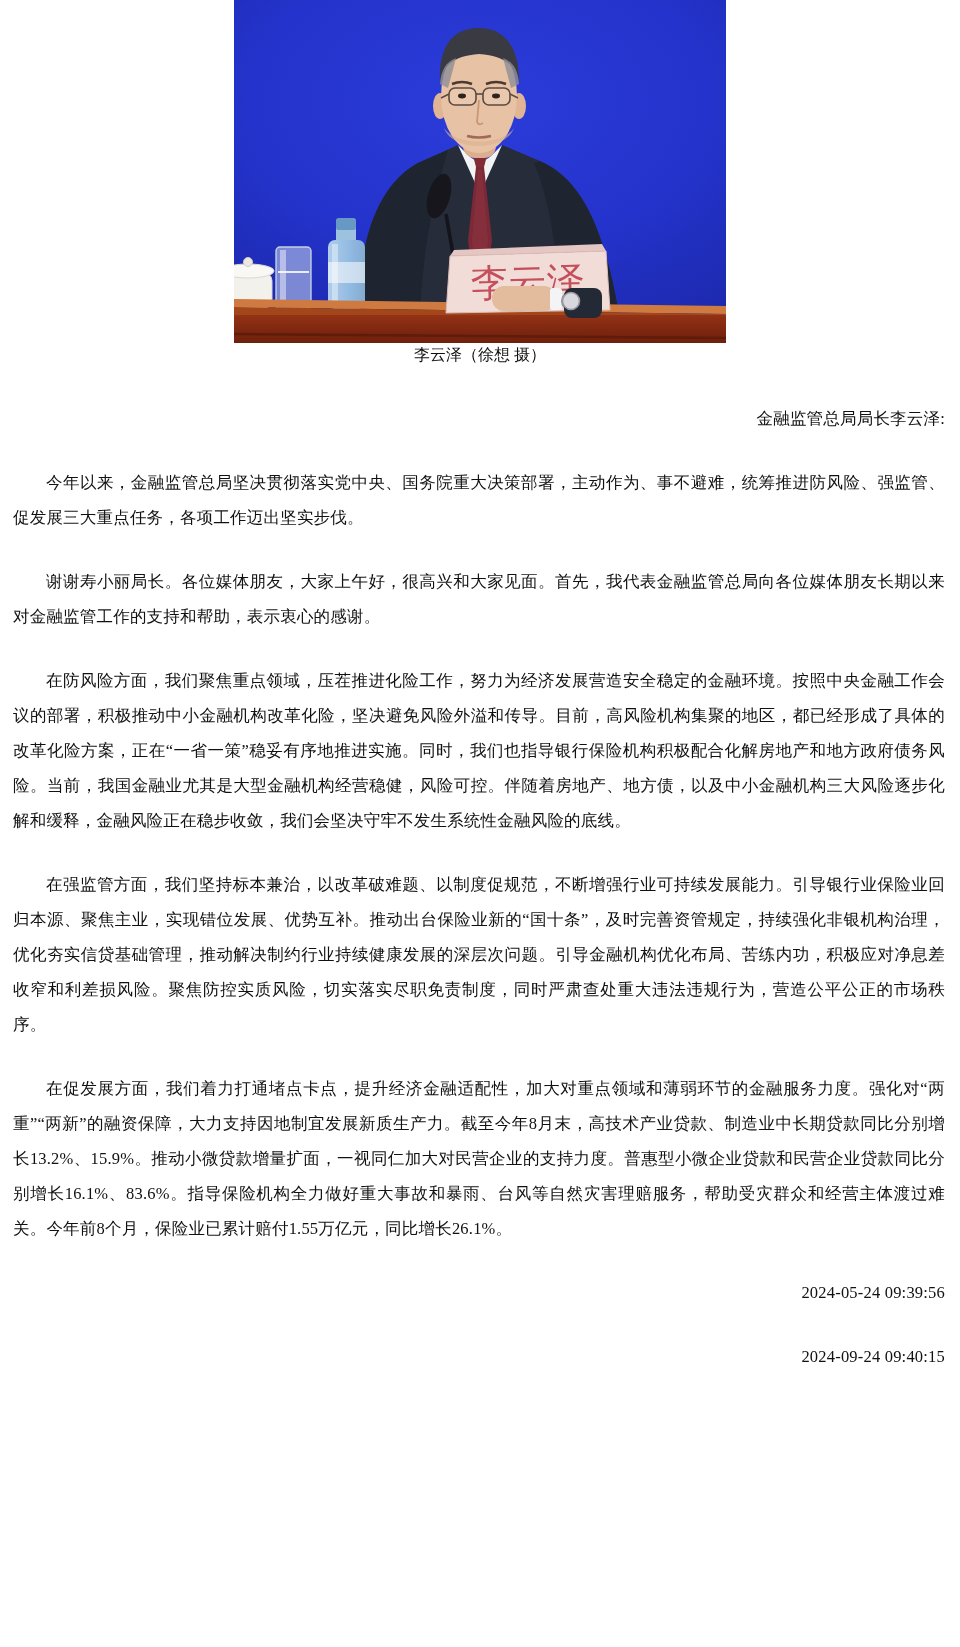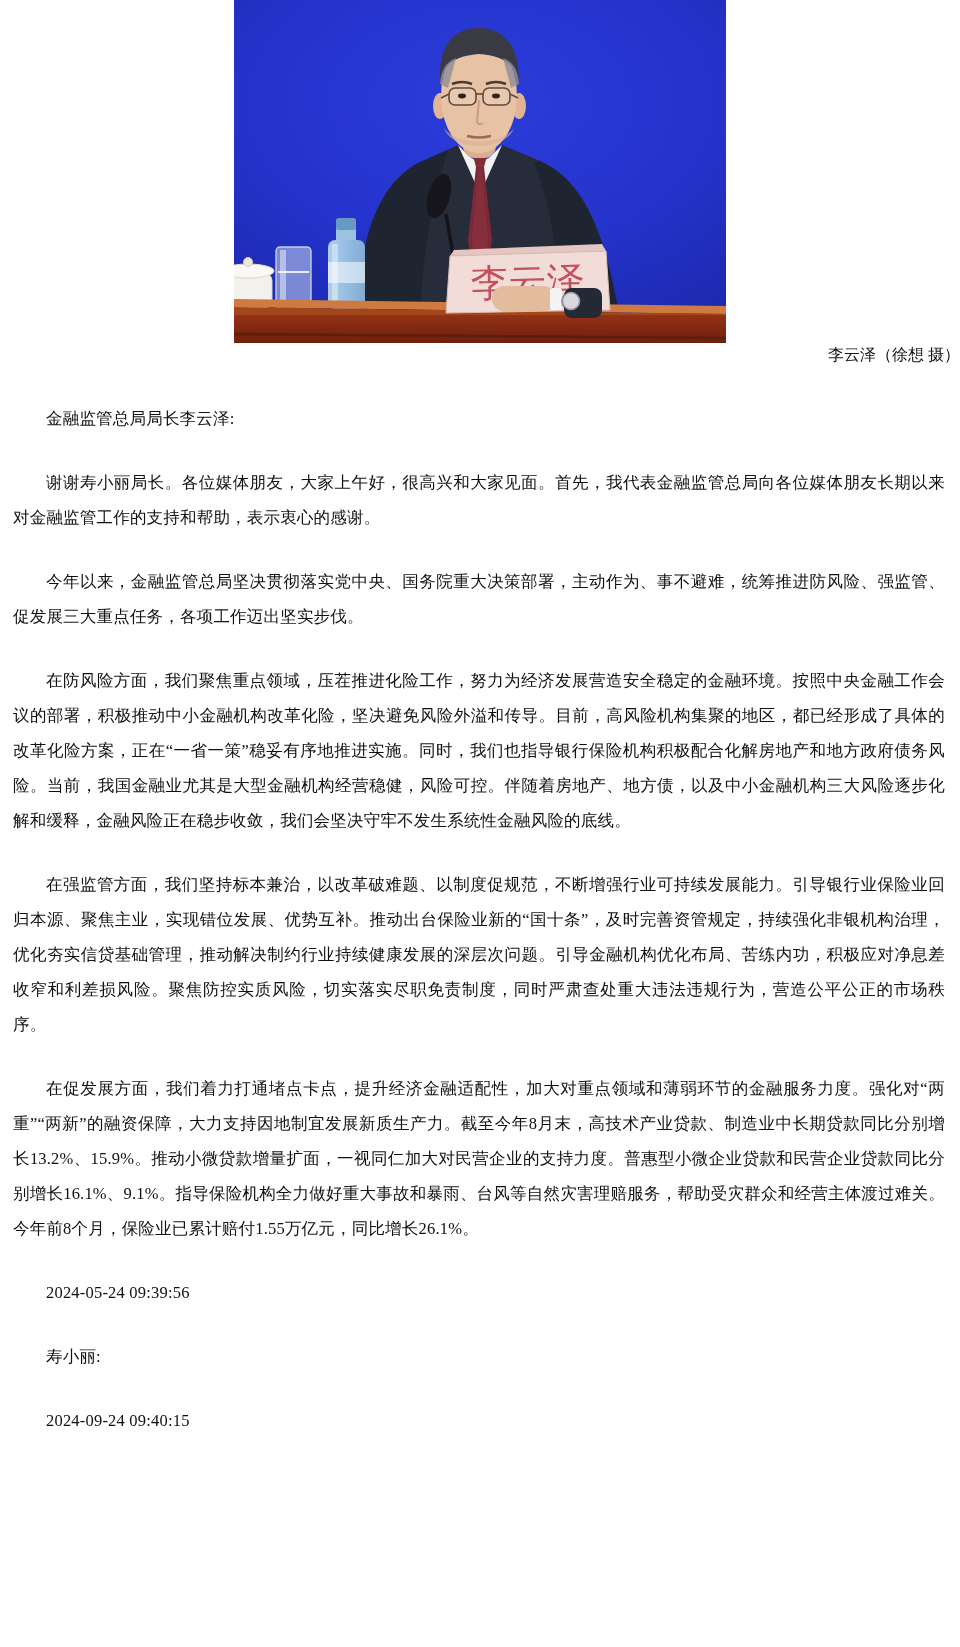--- a/index.html
+++ b/index.html
@@ -15,39 +15,39 @@
     color: #111111;
   }
   .photo-wrap {
     width: 492px;
     height: 343px;
     margin: 0 auto;
     overflow: hidden;
   }
   .photo-wrap svg { display: block; }
   .caption {
-    text-align: right;
+    text-align: center;
     font-size: 16px;
     line-height: 20px;
     margin: 2px 0 0 0;
     color: #111111;
   }
   .content {
     padding: 36px 15px 0 13px;
   }
   .content p {
     font-size: 16.5px;
     line-height: 35px;
     margin: 0 0 29px 0;
     text-indent: 2em;
     text-align: justify;
     letter-spacing: 0.2px;
   }
   .content p.meta {
-    text-align: left;
+    text-align: right;
   }
 </style>
 </head>
 <body>
 
 <div class="photo-wrap">
   <svg width="492" height="343" viewBox="0 0 492 343" xmlns="http://www.w3.org/2000/svg">
     <defs>
       <radialGradient id="bgGrad" cx="50%" cy="32%" r="85%">
         <stop offset="0%" stop-color="#2c3cda"></stop>
@@ -157,21 +157,20 @@
       <rect x="330" y="288" width="38" height="30" rx="8" fill="#232935"></rect>
       <circle cx="337" cy="301" r="8.5" fill="#d8d8de" stroke="#9a9aa2" stroke-width="1.6"></circle>
     </g>
   </svg>
 </div>
 
 <div class="caption">李云泽（徐想 摄）</div>
 
 <div class="content">
   <p class="meta">金融监管总局局长李云泽:</p>
+  <p>今年以来，金融监管总局坚决贯彻落实党中央、国务院重大决策部署，主动作为、事不避难，统筹推进防风险、强监管、促发展三大重点任务，各项工作迈出坚实步伐。</p>
   <p>谢谢寿小丽局长。各位媒体朋友，大家上午好，很高兴和大家见面。首先，我代表金融监管总局向各位媒体朋友长期以来对金融监管工作的支持和帮助，表示衷心的感谢。</p>
-  <p>今年以来，金融监管总局坚决贯彻落实党中央、国务院重大决策部署，主动作为、事不避难，统筹推进防风险、强监管、促发展三大重点任务，各项工作迈出坚实步伐。</p>
   <p>在防风险方面，我们聚焦重点领域，压茬推进化险工作，努力为经济发展营造安全稳定的金融环境。按照中央金融工作会议的部署，积极推动中小金融机构改革化险，坚决避免风险外溢和传导。目前，高风险机构集聚的地区，都已经形成了具体的改革化险方案，正在“一省一策”稳妥有序地推进实施。同时，我们也指导银行保险机构积极配合化解房地产和地方政府债务风险。当前，我国金融业尤其是大型金融机构经营稳健，风险可控。伴随着房地产、地方债，以及中小金融机构三大风险逐步化解和缓释，金融风险正在稳步收敛，我们会坚决守牢不发生系统性金融风险的底线。</p>
   <p>在强监管方面，我们坚持标本兼治，以改革破难题、以制度促规范，不断增强行业可持续发展能力。引导银行业保险业回归本源、聚焦主业，实现错位发展、优势互补。推动出台保险业新的“国十条”，及时完善资管规定，持续强化非银机构治理，优化夯实信贷基础管理，推动解决制约行业持续健康发展的深层次问题。引导金融机构优化布局、苦练内功，积极应对净息差收窄和利差损风险。聚焦防控实质风险，切实落实尽职免责制度，同时严肃查处重大违法违规行为，营造公平公正的市场秩序。</p>
-  <p>在促发展方面，我们着力打通堵点卡点，提升经济金融适配性，加大对重点领域和薄弱环节的金融服务力度。强化对“两重”“两新”的融资保障，大力支持因地制宜发展新质生产力。截至今年8月末，高技术产业贷款、制造业中长期贷款同比分别增长13.2%、15.9%。推动小微贷款增量扩面，一视同仁加大对民营企业的支持力度。普惠型小微企业贷款和民营企业贷款同比分别增长16.1%、9.1%。指导保险机构全力做好重大事故和暴雨、台风等自然灾害理赔服务，帮助受灾群众和经营主体渡过难关。今年前8个月，保险业已累计赔付1.55万亿元，同比增长26.1%。</p>
+  <p>在促发展方面，我们着力打通堵点卡点，提升经济金融适配性，加大对重点领域和薄弱环节的金融服务力度。强化对“两重”“两新”的融资保障，大力支持因地制宜发展新质生产力。截至今年8月末，高技术产业贷款、制造业中长期贷款同比分别增长13.2%、15.9%。推动小微贷款增量扩面，一视同仁加大对民营企业的支持力度。普惠型小微企业贷款和民营企业贷款同比分别增长16.1%、83.6%。指导保险机构全力做好重大事故和暴雨、台风等自然灾害理赔服务，帮助受灾群众和经营主体渡过难关。今年前8个月，保险业已累计赔付1.55万亿元，同比增长26.1%。</p>
   <p class="meta">2024-05-24 09:39:56</p>
-  <p class="meta">寿小丽:</p>
   <p class="meta">2024-09-24 09:40:15</p>
 </div>
 
 </body></html>

